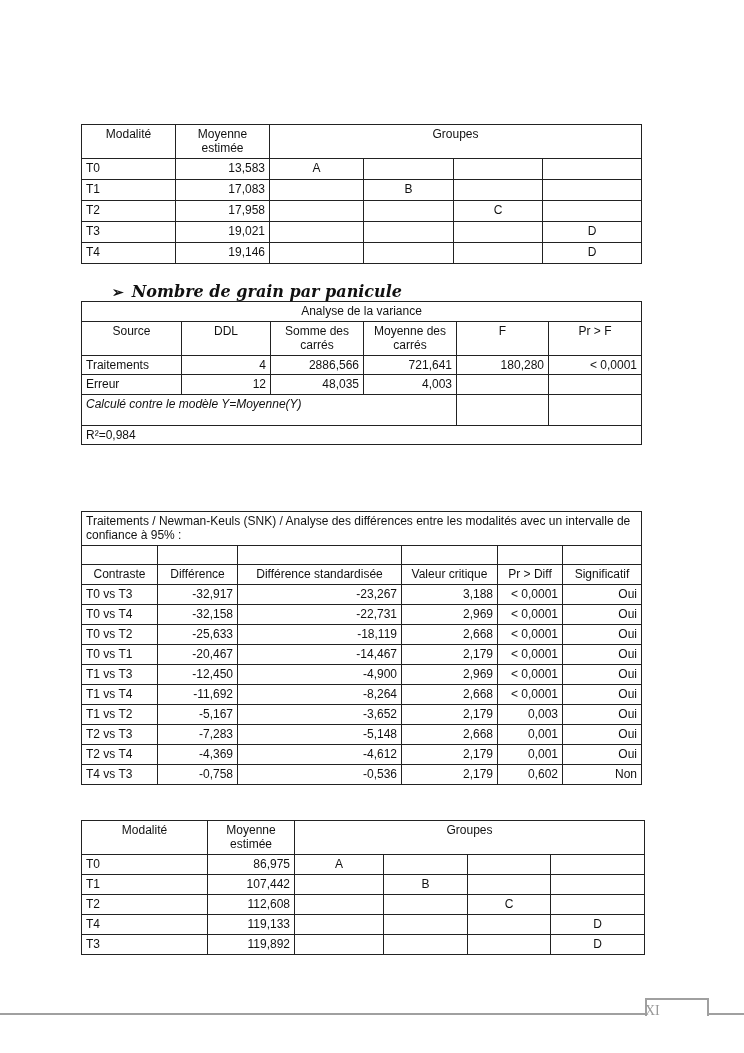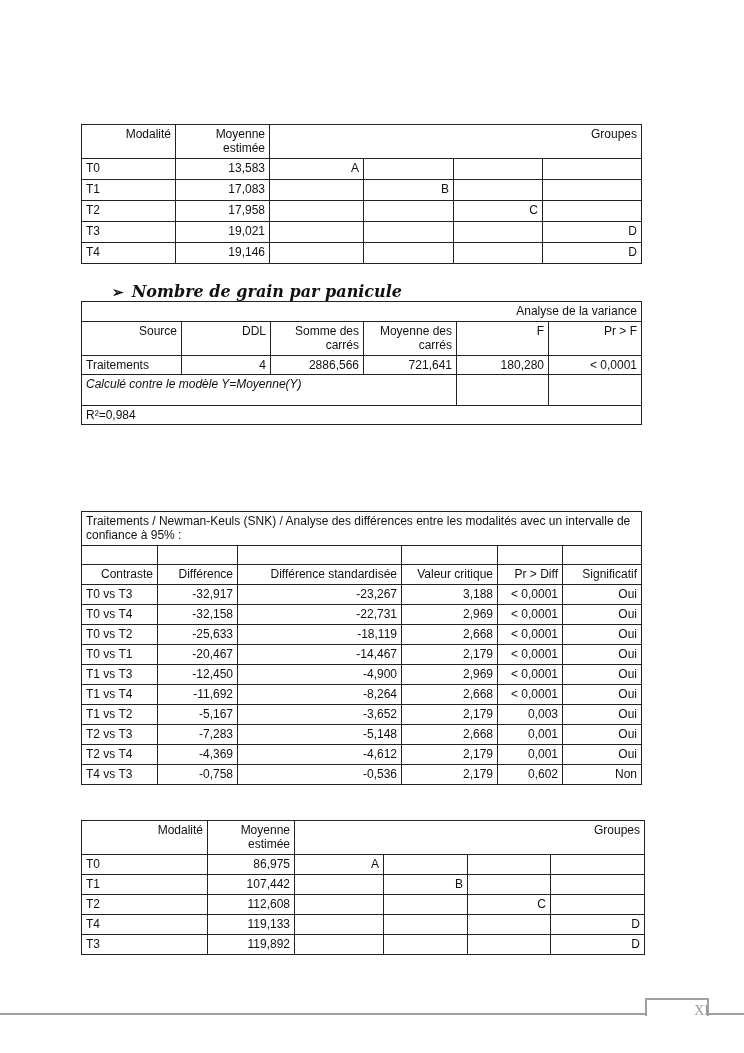--- a/index.html
+++ b/index.html
@@ -3,30 +3,30 @@
 <meta charset="utf-8">
 <style>
   html, body { margin: 0; padding: 0; background: #ffffff; }
   body { width: 744px; height: 1053px; position: relative; overflow: hidden;
          font-family: "Liberation Sans", sans-serif; color: #111; }
   table { border-collapse: collapse; position: absolute; table-layout: fixed; }
   td { border: 1px solid #222; font-size: 12px; line-height: 14px; padding: 2px 4px;
        vertical-align: top; overflow: hidden; white-space: nowrap; }
   td.wrap { white-space: normal; }
   td.r { text-align: right; }
-  td.c { text-align: right; }
+  td.c { text-align: center; }
   td.i { font-style: italic; }
   .heading { position: absolute; left: 112px; top: 282px;
              font-family: "DejaVu Serif", serif; font-weight: bold; font-style: italic;
              font-size: 16px; }
   .heading .arrow { font-style: normal; font-size: 14px; margin-right: 8px; }
   .footer-line { position: absolute; top: 1013px; height: 0; border-top: 2px solid #a0a0a0; }
   .page-tab { position: absolute; left: 645px; top: 998px; width: 60px; height: 16px;
               border: 2px solid #a0a0a0; border-bottom: none; background: #fff; }
-  .page-num { position: absolute; left: 645px; top: 1003px; width: 64px; text-align: right;
+  .page-num { position: absolute; left: 645px; top: 1003px; width: 64px; text-align: left;
               font-family: "Liberation Serif", serif; font-size: 14px; color: #999; }
 </style>
 </head>
 <body>
 
 <table style="left:81px; top:124px; width:560px;">
   <colgroup>
       <col style="width:94px">
       <col style="width:94px">
       <col style="width:94px">
@@ -109,20 +109,28 @@
     <td class="c">Pr &gt; F</td>
   </tr>
   <tr style="height:19px">
     <td>Traitements</td>
     <td class="r">4</td>
     <td class="r">2886,566</td>
     <td class="r">721,641</td>
     <td class="r">180,280</td>
     <td class="r">&lt; 0,0001</td>
   </tr>
+  <tr style="height:20px">
+    <td>Erreur</td>
+    <td class="r">12</td>
+    <td class="r">48,035</td>
+    <td class="r">4,003</td>
+    <td class="r"></td>
+    <td class="r"></td>
+  </tr>
   <tr style="height:31px">
     <td class="i" colspan="4">Calculé contre le modèle Y=Moyenne(Y)</td>
     <td></td>
     <td></td>
   </tr>
   <tr style="height:19px">
     <td colspan="6">R²=0,984</td>
   </tr>
 </tbody>
   </table>

